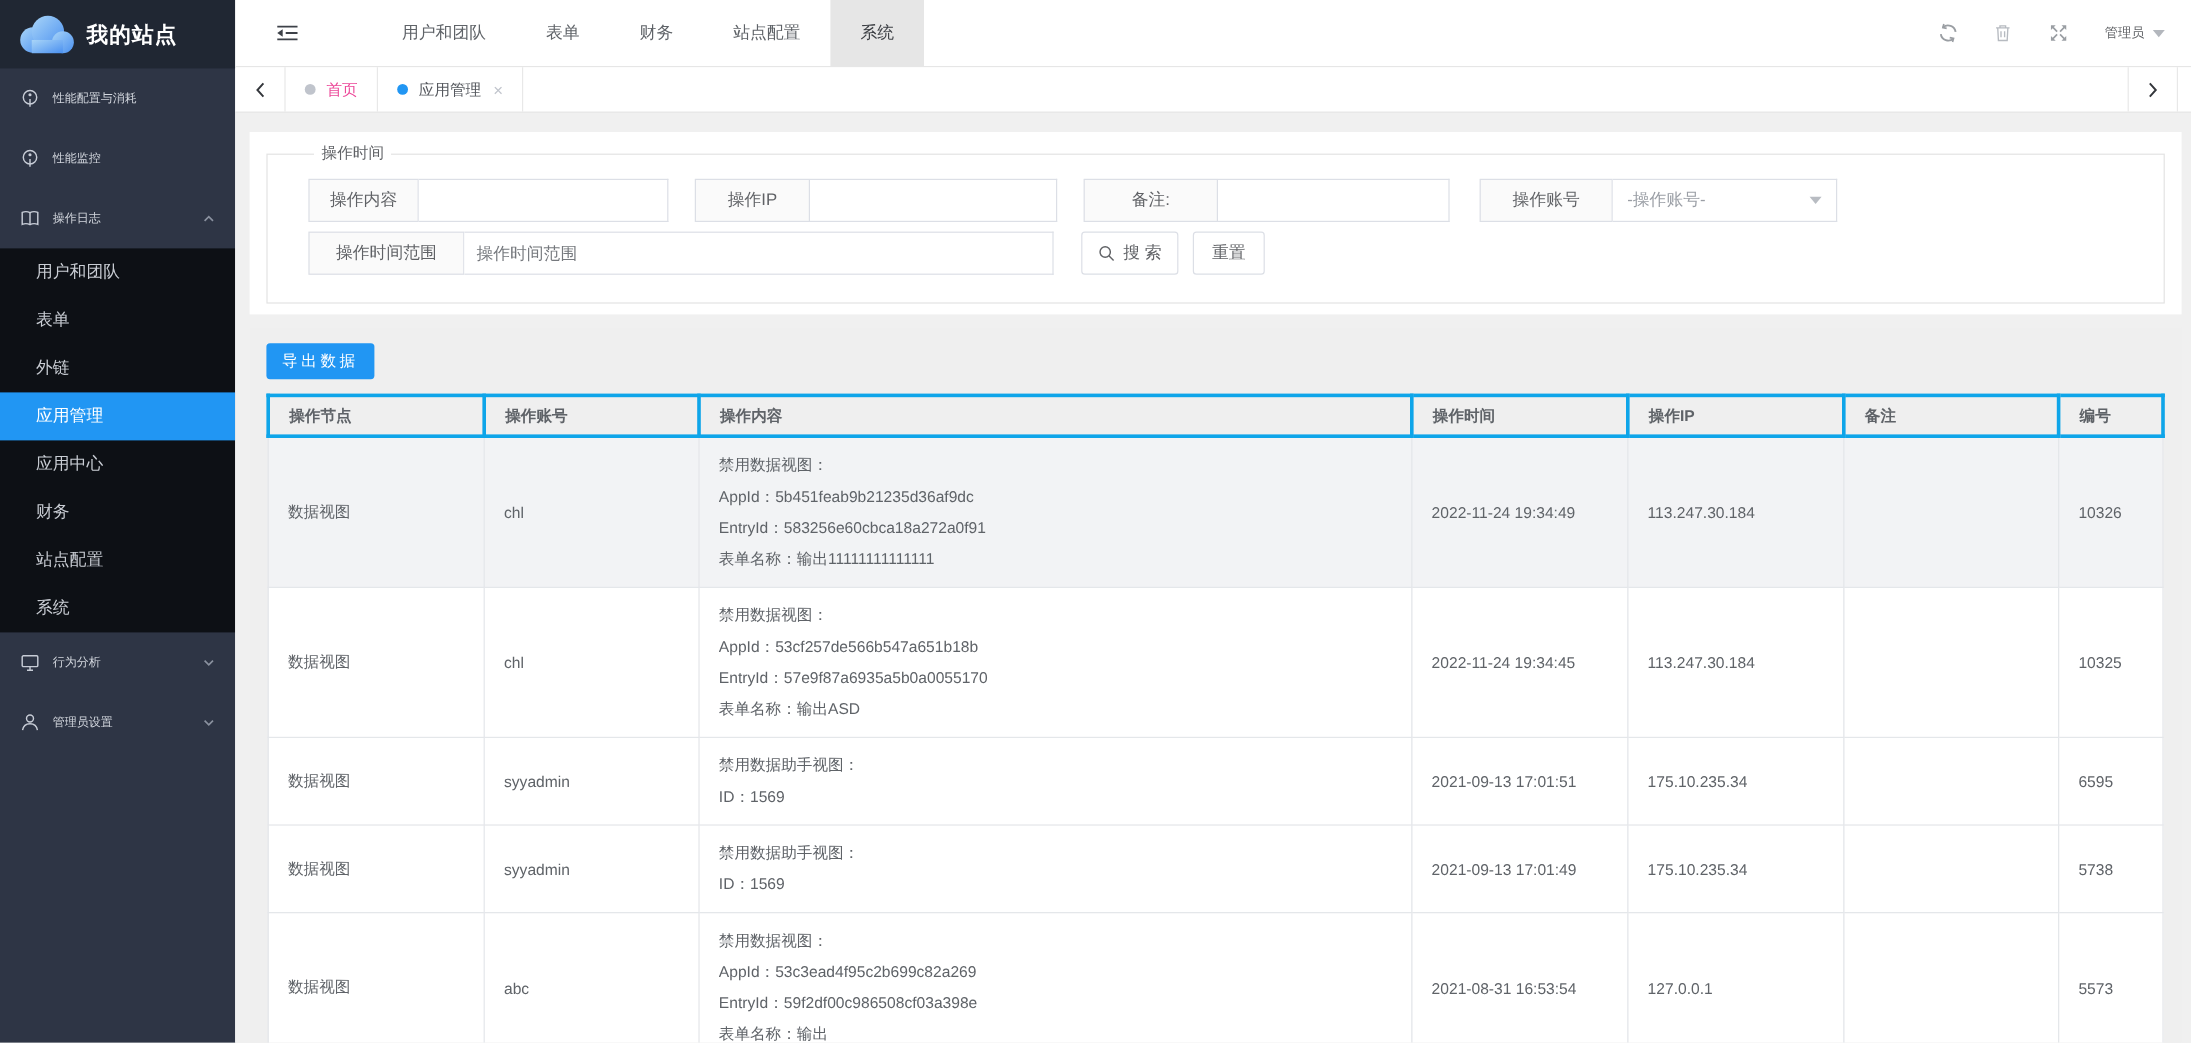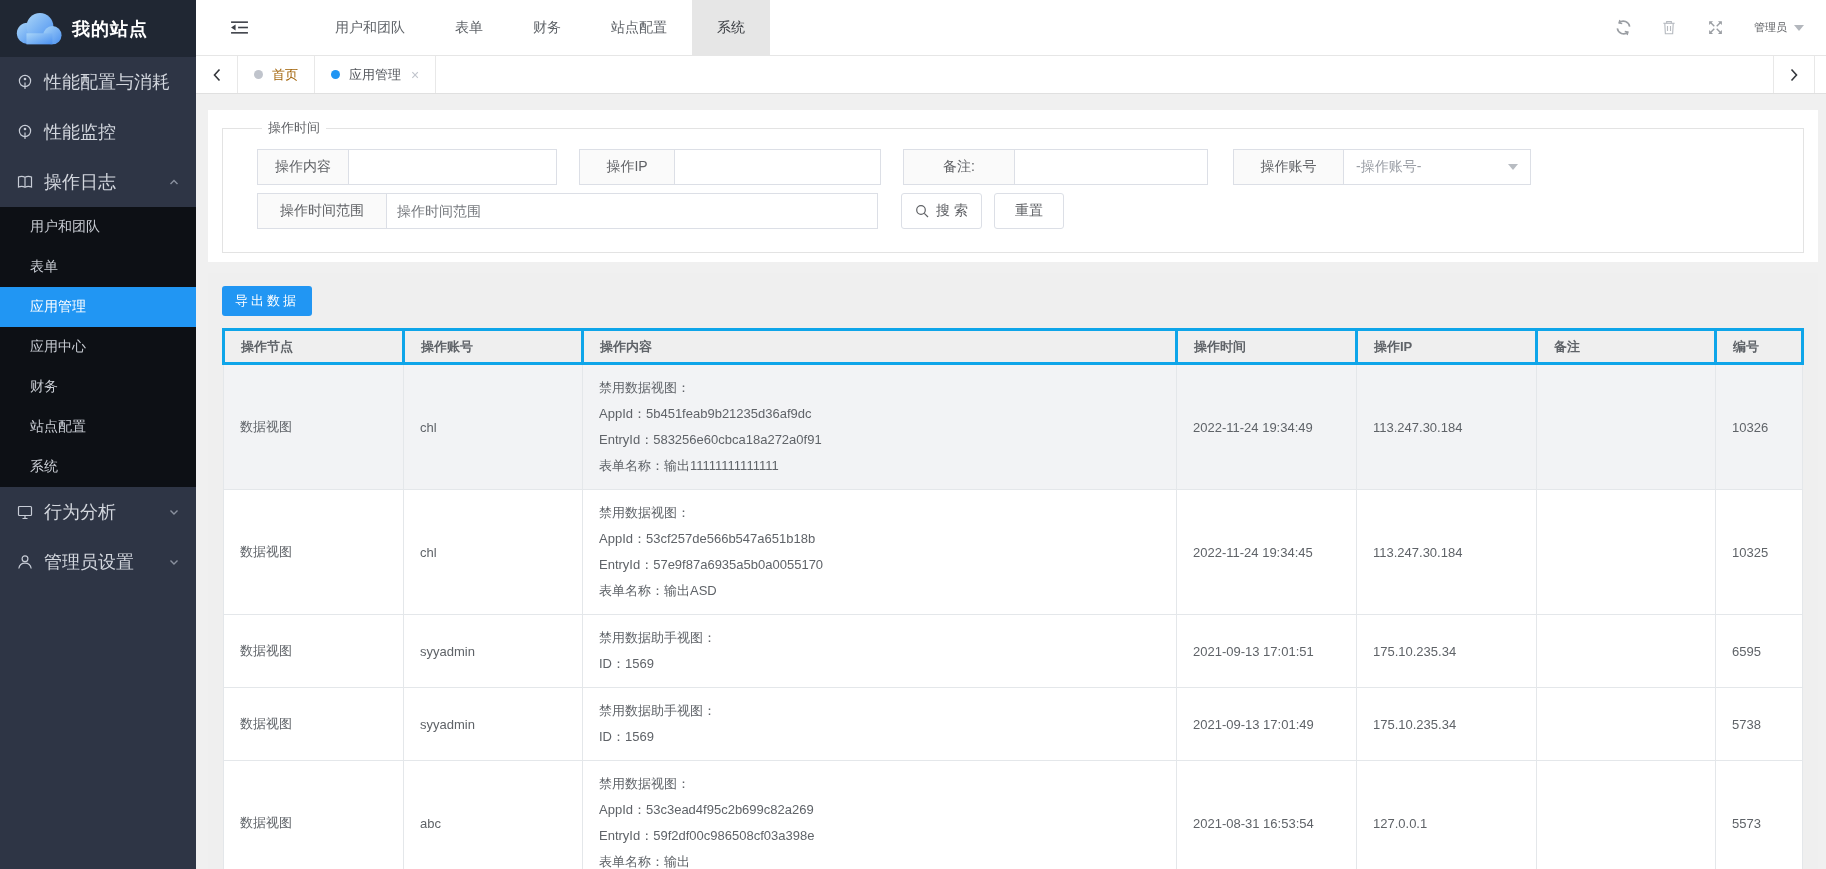--- a/index.html
+++ b/index.html
@@ -5,21 +5,21 @@
   * { margin:0; padding:0; box-sizing:border-box; }
   html,body { width:1826px; height:869px; overflow:hidden; }
   body { font-family:"Liberation Sans","DejaVu Sans",sans-serif; background:#f0f0f0; }
   .app { display:flex; width:1826px; height:869px; }
 
   
   .sidebar { width:196px; flex:none; background:#2e3545; color:#d3d7de; display:flex; flex-direction:column; }
   .logo { height:57px; background:#202733; display:flex; align-items:center; padding-left:13px; flex:none; }
   .logo-text { color:#fff; font-size:18px; font-weight:bold; letter-spacing:1px; margin-left:9px; }
   .menu { flex:1; overflow:hidden; }
-  .menu-item { height:50px; display:flex; align-items:center; padding:0 16px 0 17px; font-size:18px; color:#d3d7de; cursor:pointer; }
+  .menu-item { height:50px; display:flex; align-items:center; padding:0 16px 0 17px; font-size:10px; color:#d3d7de; cursor:pointer; }
   .menu-item .mi-icon { width:17px; height:17px; margin-right:10px; flex:none; display:flex; align-items:center; color:#c7ccd6; }
   .menu-item .mi-label { flex:1; white-space:nowrap; }
   .menu-item .chev { flex:none; color:#8a919f; display:flex; }
   .submenu { background:#0d1015; }
   .submenu-item { height:40px; display:flex; align-items:center; padding-left:30px; font-size:14px; color:#c9cdd4; cursor:pointer; }
   .submenu-item.active { background:#2196f3; color:#fff; }
 
   
   .main { flex:1; display:flex; flex-direction:column; min-width:0; }
 
@@ -32,21 +32,21 @@
   .hicon { width:46px; display:flex; justify-content:center; cursor:pointer; }
   .user-menu { display:flex; align-items:center; margin-left:16px; font-size:11px; color:#606266; cursor:pointer; }
   .caret-down { width:0; height:0; border-left:5px solid transparent; border-right:5px solid transparent; border-top:6px solid #b3b7bd; margin-left:7px; }
 
   .tabbar { height:38px; flex:none; background:#fff; border-bottom:1px solid #e0e0e0; display:flex; align-items:stretch; padding-right:11px; }
   .tab-arrow { width:42px; display:flex; align-items:center; justify-content:center; cursor:pointer; color:#33363b; }
   .tab-arrow.left { border-right:1px solid #e8e8e8; }
   .tab-arrow.right { margin-left:auto; border-left:1px solid #e8e8e8; border-right:1px solid #e8e8e8; }
   .tab { display:flex; align-items:center; padding:0 16px; border-right:1px solid #e8e8e8; font-size:13px; cursor:pointer; }
   .tab .dot { width:9px; height:9px; border-radius:50%; background:#c0c4cc; margin-right:9px; flex:none; }
-  .tab.inactive { color:#a16207; }
+  .tab.inactive { color:#ec4899; }
   .tab.active { color:#55585e; }
   .tab.active .dot { background:#2196f3; }
   .tab-close { margin-left:10px; color:#c0c4cc; font-size:14px; cursor:pointer; }
 
   .content { flex:1; background:#f0f0f0; padding:16px 8px 0 12px; overflow:hidden; }
 
   
   .search-card { background:#fff; height:152px; padding:9px 14px; }
   fieldset.search-fieldset { border:1px solid #e3e3e3; padding:12px 0 12px 34px; height:100%; }
   fieldset.search-fieldset legend { font-size:13px; color:#606266; padding:0 6px; margin-left:5px; }
@@ -132,20 +132,21 @@
         <span class="chev">
           <svg viewBox="0 0 12 12" width="12" height="12" fill="none" stroke="currentColor" stroke-width="1.4">
               <polyline points="2.5,8 6,4.5 9.5,8"></polyline>
             </svg>
         </span>
       </div>
 
       <div class="submenu">
         <div class="submenu-item">用户和团队</div>
         <div class="submenu-item">表单</div>
+        <div class="submenu-item">外链</div>
         <div class="submenu-item active">应用管理</div>
         <div class="submenu-item">应用中心</div>
         <div class="submenu-item">财务</div>
         <div class="submenu-item">站点配置</div>
         <div class="submenu-item">系统</div>
       </div>
 
       <div class="menu-item">
         <span class="mi-icon">
           <svg viewBox="0 0 16 16" width="16" height="16" fill="none" stroke="currentColor" stroke-width="1.2">
@@ -295,21 +296,21 @@
             <button class="btn" style="width:81px">
               <span style="margin-right:7px;display:flex">
                 <svg viewBox="0 0 14 14" width="14" height="14" fill="none" stroke="#606266" stroke-width="1.2">
                   <circle cx="6" cy="6" r="4.3"></circle>
                     <path d="M9.3 9.3 13 13"></path>
                 </svg>
               </span>
               <span>搜 索</span>
             </button>
             <span class="gap12"></span>
-            <button class="btn" style="width:70px">
+            <button class="btn" style="width:60px">
               <span>重置</span>
             </button>
           </div>
         </fieldset>
       </section>
 
       <section class="table-panel">
         <button class="export-btn">导出数据</button>
 
         <table class="log-table">

